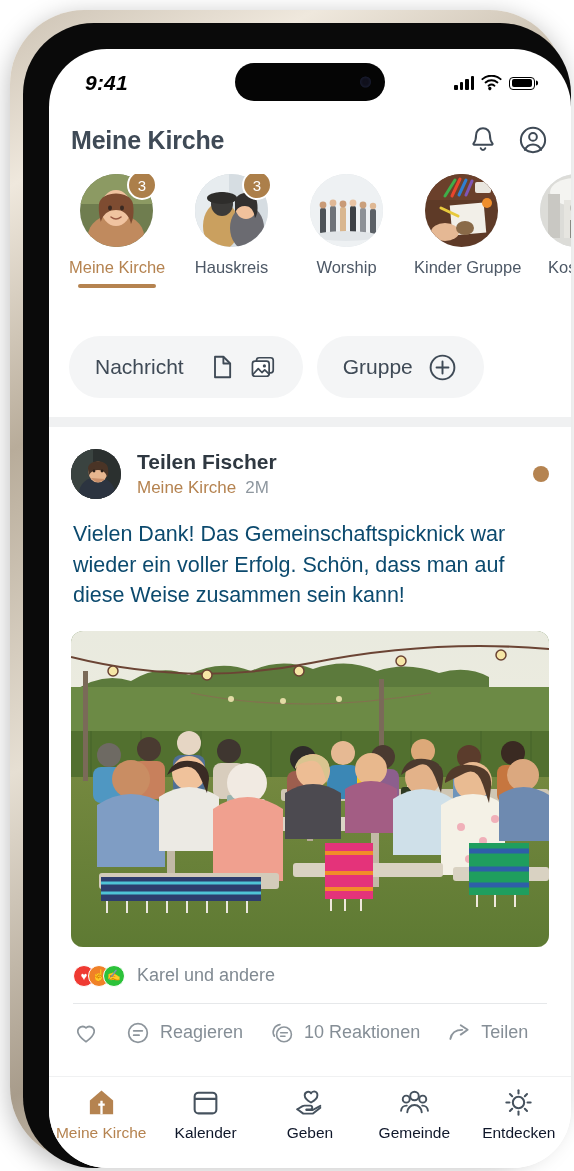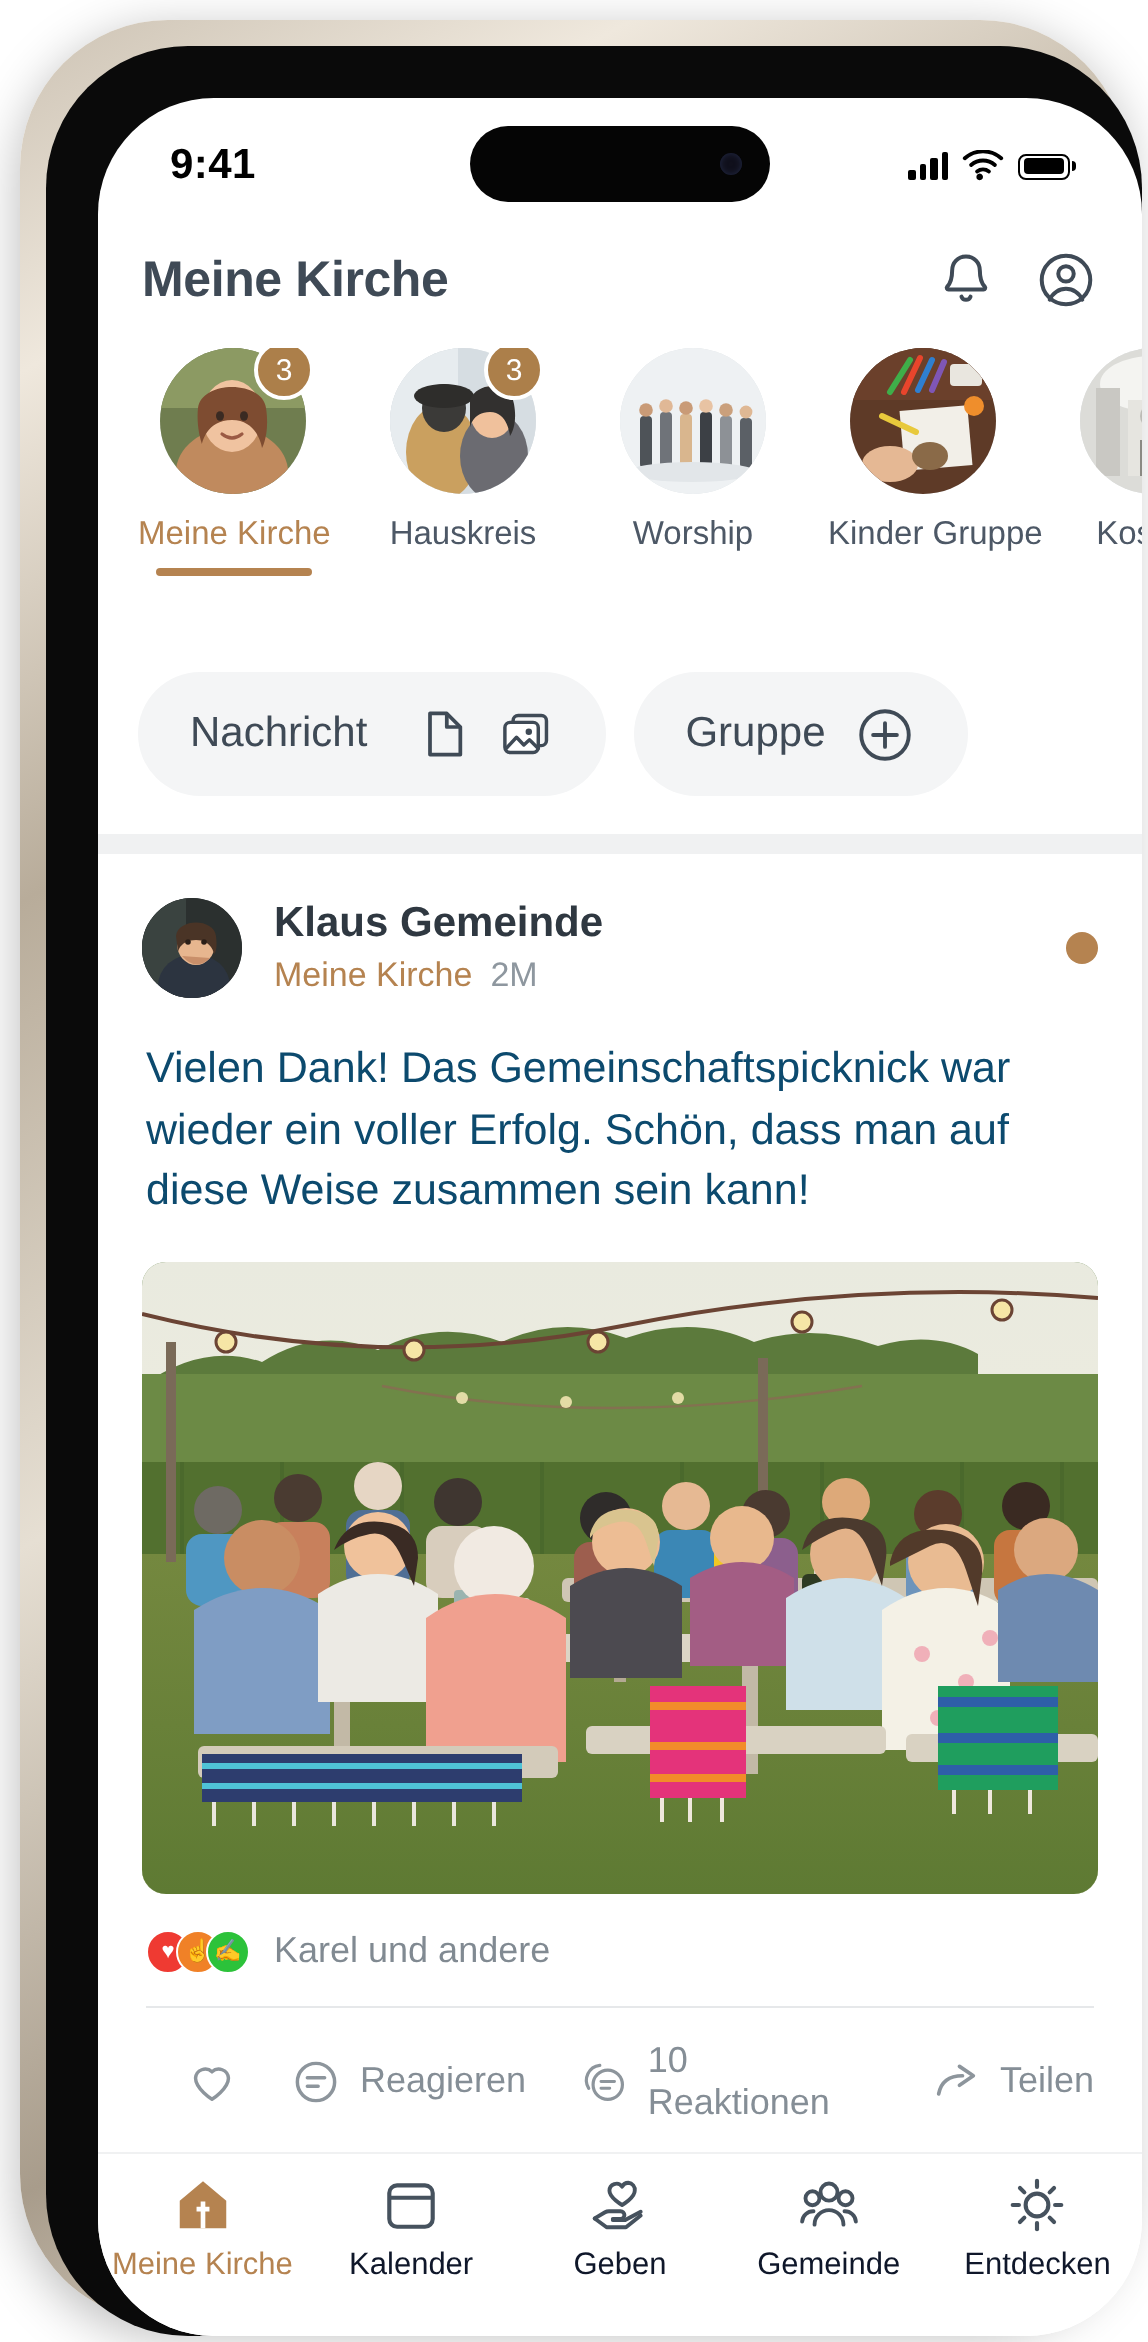--- a/index.html
+++ b/index.html
@@ -56,20 +56,21 @@
     box-shadow: inset 0 0 3px #232a45;
   }
 
   
   .statusbar {
     position: absolute; top: 0; left: 0; right: 0;
     height: 62px;
     display: flex; align-items: center; justify-content: space-between;
     padding: 0 36px 0 36px;
     z-index: 30;
+    font-style: italic;
   }
   .sb-time {
     font-size: 21px; font-weight: bold; color: #000;
     letter-spacing: 0.2px; margin-top: 6px;
   }
   .sb-right { display: flex; align-items: center; gap: 7px; margin-top: 6px; }
   .sig { display: flex; align-items: flex-end; gap: 2px; height: 14px; }
   .sig i { display: block; width: 3.5px; background: #000; border-radius: 1px; }
   .sig i:nth-child(1) { height: 5px; }
   .sig i:nth-child(2) { height: 8px; }
@@ -196,21 +197,21 @@
   .rb.r1 { background: #ef3a32; }
   .rb.r2 { background: #f08127; }
   .rb.r3 { background: #2cc23a; }
   .react-text { font-size: 18px; color: #818a92; }
 
   .action-divider {
     margin: 16px 24px 0 24px; height: 1px; background: #e6e8ea;
   }
   .actions {
     display: flex; align-items: center;
-    padding: 16px 24px 0 24px; gap: 26px; margin-left: 20px;
+    padding: 16px 24px 0 24px; gap: 26px;
   }
   .action { display: flex; align-items: center; gap: 9px; }
   .act-ico { width: 26px; height: 26px; display: block; }
   .act-label { font-size: 18px; color: #858e96; }
 
   
   .tabbar {
     position: absolute; bottom: 0; left: 0; right: 0;
     height: 92px; background: #fff;
     display: flex; align-items: flex-start; justify-content: space-around;
@@ -420,21 +421,21 @@
                 <rect x="0" y="0" width="22" height="50" fill="#3a4340"></rect>
                 <ellipse cx="26" cy="44" rx="18" ry="16" fill="#2c3440"></ellipse>
                 <ellipse cx="27" cy="23" rx="9.5" ry="10.5" fill="#e7b68f"></ellipse>
                 <path d="M17 19c1-9 19-9 20 0 1 8-1 9-1 9s-1-7-9-7-9 6-9 6z" fill="#4a3426"></path>
                 <path d="M20 29q7 8 14 1" fill="#c98f6a"></path>
                 <circle cx="23" cy="22" r="1.4" fill="#2b1f18"></circle>
                 <circle cx="31" cy="22" r="1.4" fill="#2b1f18"></circle>
               </svg>
             </div>
             <div class="post-meta">
-              <div class="post-author">Klaus Gemeinde</div>
+              <div class="post-author">Teilen Fischer</div>
               <div class="post-sub">
                 <span class="post-group">Meine Kirche</span>
                 <span class="post-time">2M</span>
               </div>
             </div>
             <div class="post-dot"></div>
           </div>
 
           <div class="post-text">Vielen Dank! Das Gemeinschaftspicknick war wieder ein voller Erfolg. Schön, dass man auf diese Weise zusammen sein kann!</div>
 

